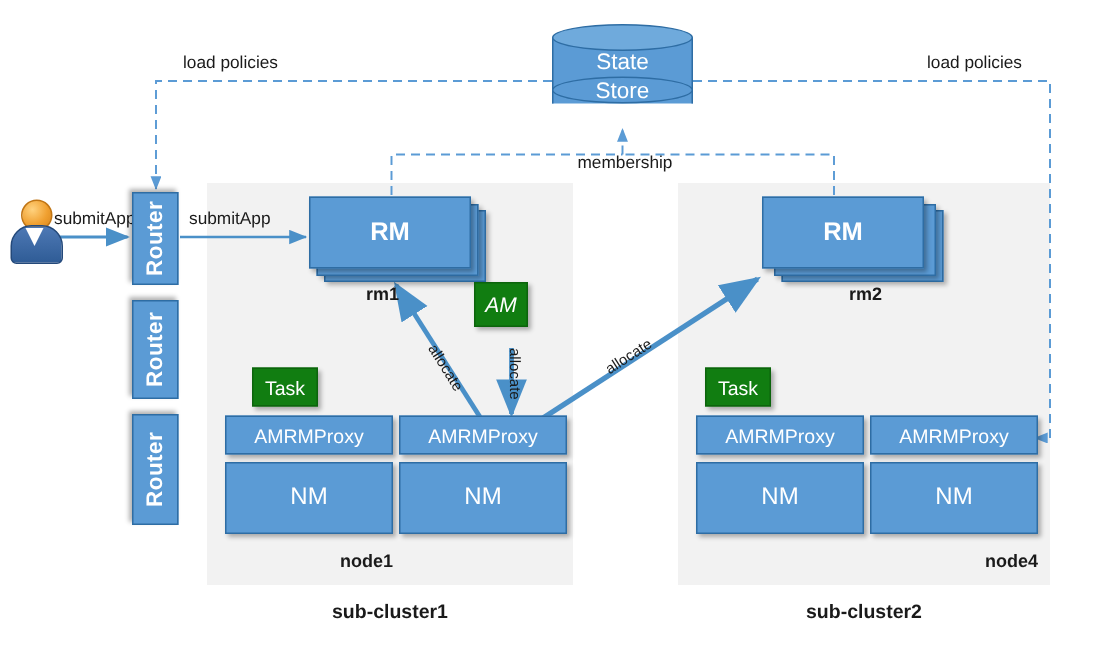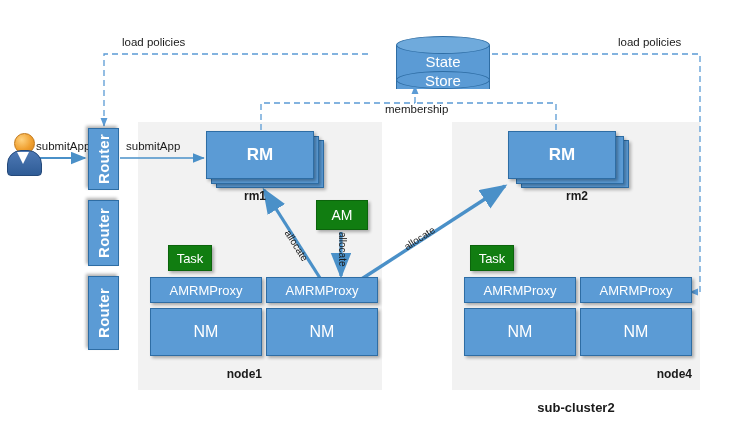--- a/index.html
+++ b/index.html
@@ -190,21 +190,21 @@
     <polyline points="556,130 556,103 415,103" fill="none" stroke="#5B9BD5" stroke-width="1.3" stroke-dasharray="6,4"></polyline>
     <line x1="415" y1="103" x2="415" y2="86" stroke="#5B9BD5" stroke-width="1.3" stroke-dasharray="6,4" marker-end="url(#arrowDash)"></line>
 
     <line x1="320" y1="278" x2="264" y2="190" stroke="#4A90C8" stroke-width="3.2" marker-end="url(#arrowBlue)"></line>
 
     <line x1="341" y1="232" x2="341" y2="276" stroke="#4A90C8" stroke-width="3.2" marker-end="url(#arrowBlue)"></line>
 
     <line x1="360" y1="280" x2="505" y2="186" stroke="#4A90C8" stroke-width="3.4" marker-end="url(#arrowBlue)"></line>
   </svg>
 
-  <div class="abs cyl-wrap" style="left:368px; top:36px; width:94px; height:62px;margin-left:28px;">
+  <div class="abs cyl-wrap" style="left:368px; top:16px; width:94px; height:62px;">
     <div class="cyl-body" style="left:0; top:9px; width:94px; height:44px;"></div>
     <div class="cyl-bottom" style="left:0; top:35px; width:94px; height:18px;"></div>
     <div class="cyl-top" style="left:0; top:0;  width:94px; height:18px;"></div>
     <div class="cyl-text" style="top:16px;">
       <div>State</div>
       <div>Store</div>
     </div>
   </div>
 
   <div class="abs" style="left:6px; top:133px; width:34px; height:42px;">
@@ -231,21 +231,21 @@
     <span>Router</span>
   </div>
 
   <div class="abs stack-layer" style="left:216px; top:140px; width:108px; height:48px;"></div>
   <div class="abs stack-layer" style="left:211px; top:136px; width:108px; height:48px;"></div>
   <div class="abs blue-box rm-text" style="left:206px; top:131px; width:108px; height:48px;">
     <span>RM</span>
   </div>
   <div class="abs caption" style="left:206px; top:189px; width:60px;">rm1</div>
 
-  <div class="abs green-box" style="left:316px; top:200px; width:52px; height:30px;">
+  <div class="abs green-box" style="left:316px; top:188px; width:36px; height:30px;font-style:italic;">
     <span>AM</span>
   </div>
 
   <div class="abs edge-label-rot" style="left:292px; top:228px; transform: rotate(58deg);">allocate</div>
   <div class="abs edge-label-rot" style="left:348px; top:232px; transform: rotate(90deg);">allocate</div>
   <div class="abs edge-label-rot" style="left:402px; top:243px; transform: rotate(-33deg);">allocate</div>
 
   <div class="abs green-box" style="left:168px; top:245px; width:44px; height:26px; font-size:13px;">
     <span>Task</span>
   </div>
@@ -257,20 +257,21 @@
   </div>
   <div class="abs caption" style="left:150px; top:367px; width:112px;">node1</div>
 
   <div class="abs blue-box proxy-text" style="left:266px; top:277px; width:112px; height:26px;">
     <span>AMRMProxy</span>
   </div>
   <div class="abs blue-box nm-text" style="left:266px; top:308px; width:112px; height:48px;">
     <span>NM</span>
   </div>
 
+  <div class="abs cluster-label" style="left:138px; top:400px; width:244px;">sub-cluster1</div>
 
   <div class="abs stack-layer" style="left:521px; top:140px; width:108px; height:48px;"></div>
   <div class="abs stack-layer" style="left:516px; top:136px; width:108px; height:48px;"></div>
   <div class="abs blue-box rm-text" style="left:508px; top:131px; width:108px; height:48px;">
     <span>RM</span>
   </div>
   <div class="abs caption" style="left:528px; top:189px; width:60px;">rm2</div>
 
   <div class="abs green-box" style="left:470px; top:245px; width:44px; height:26px; font-size:13px;">
     <span>Task</span>

